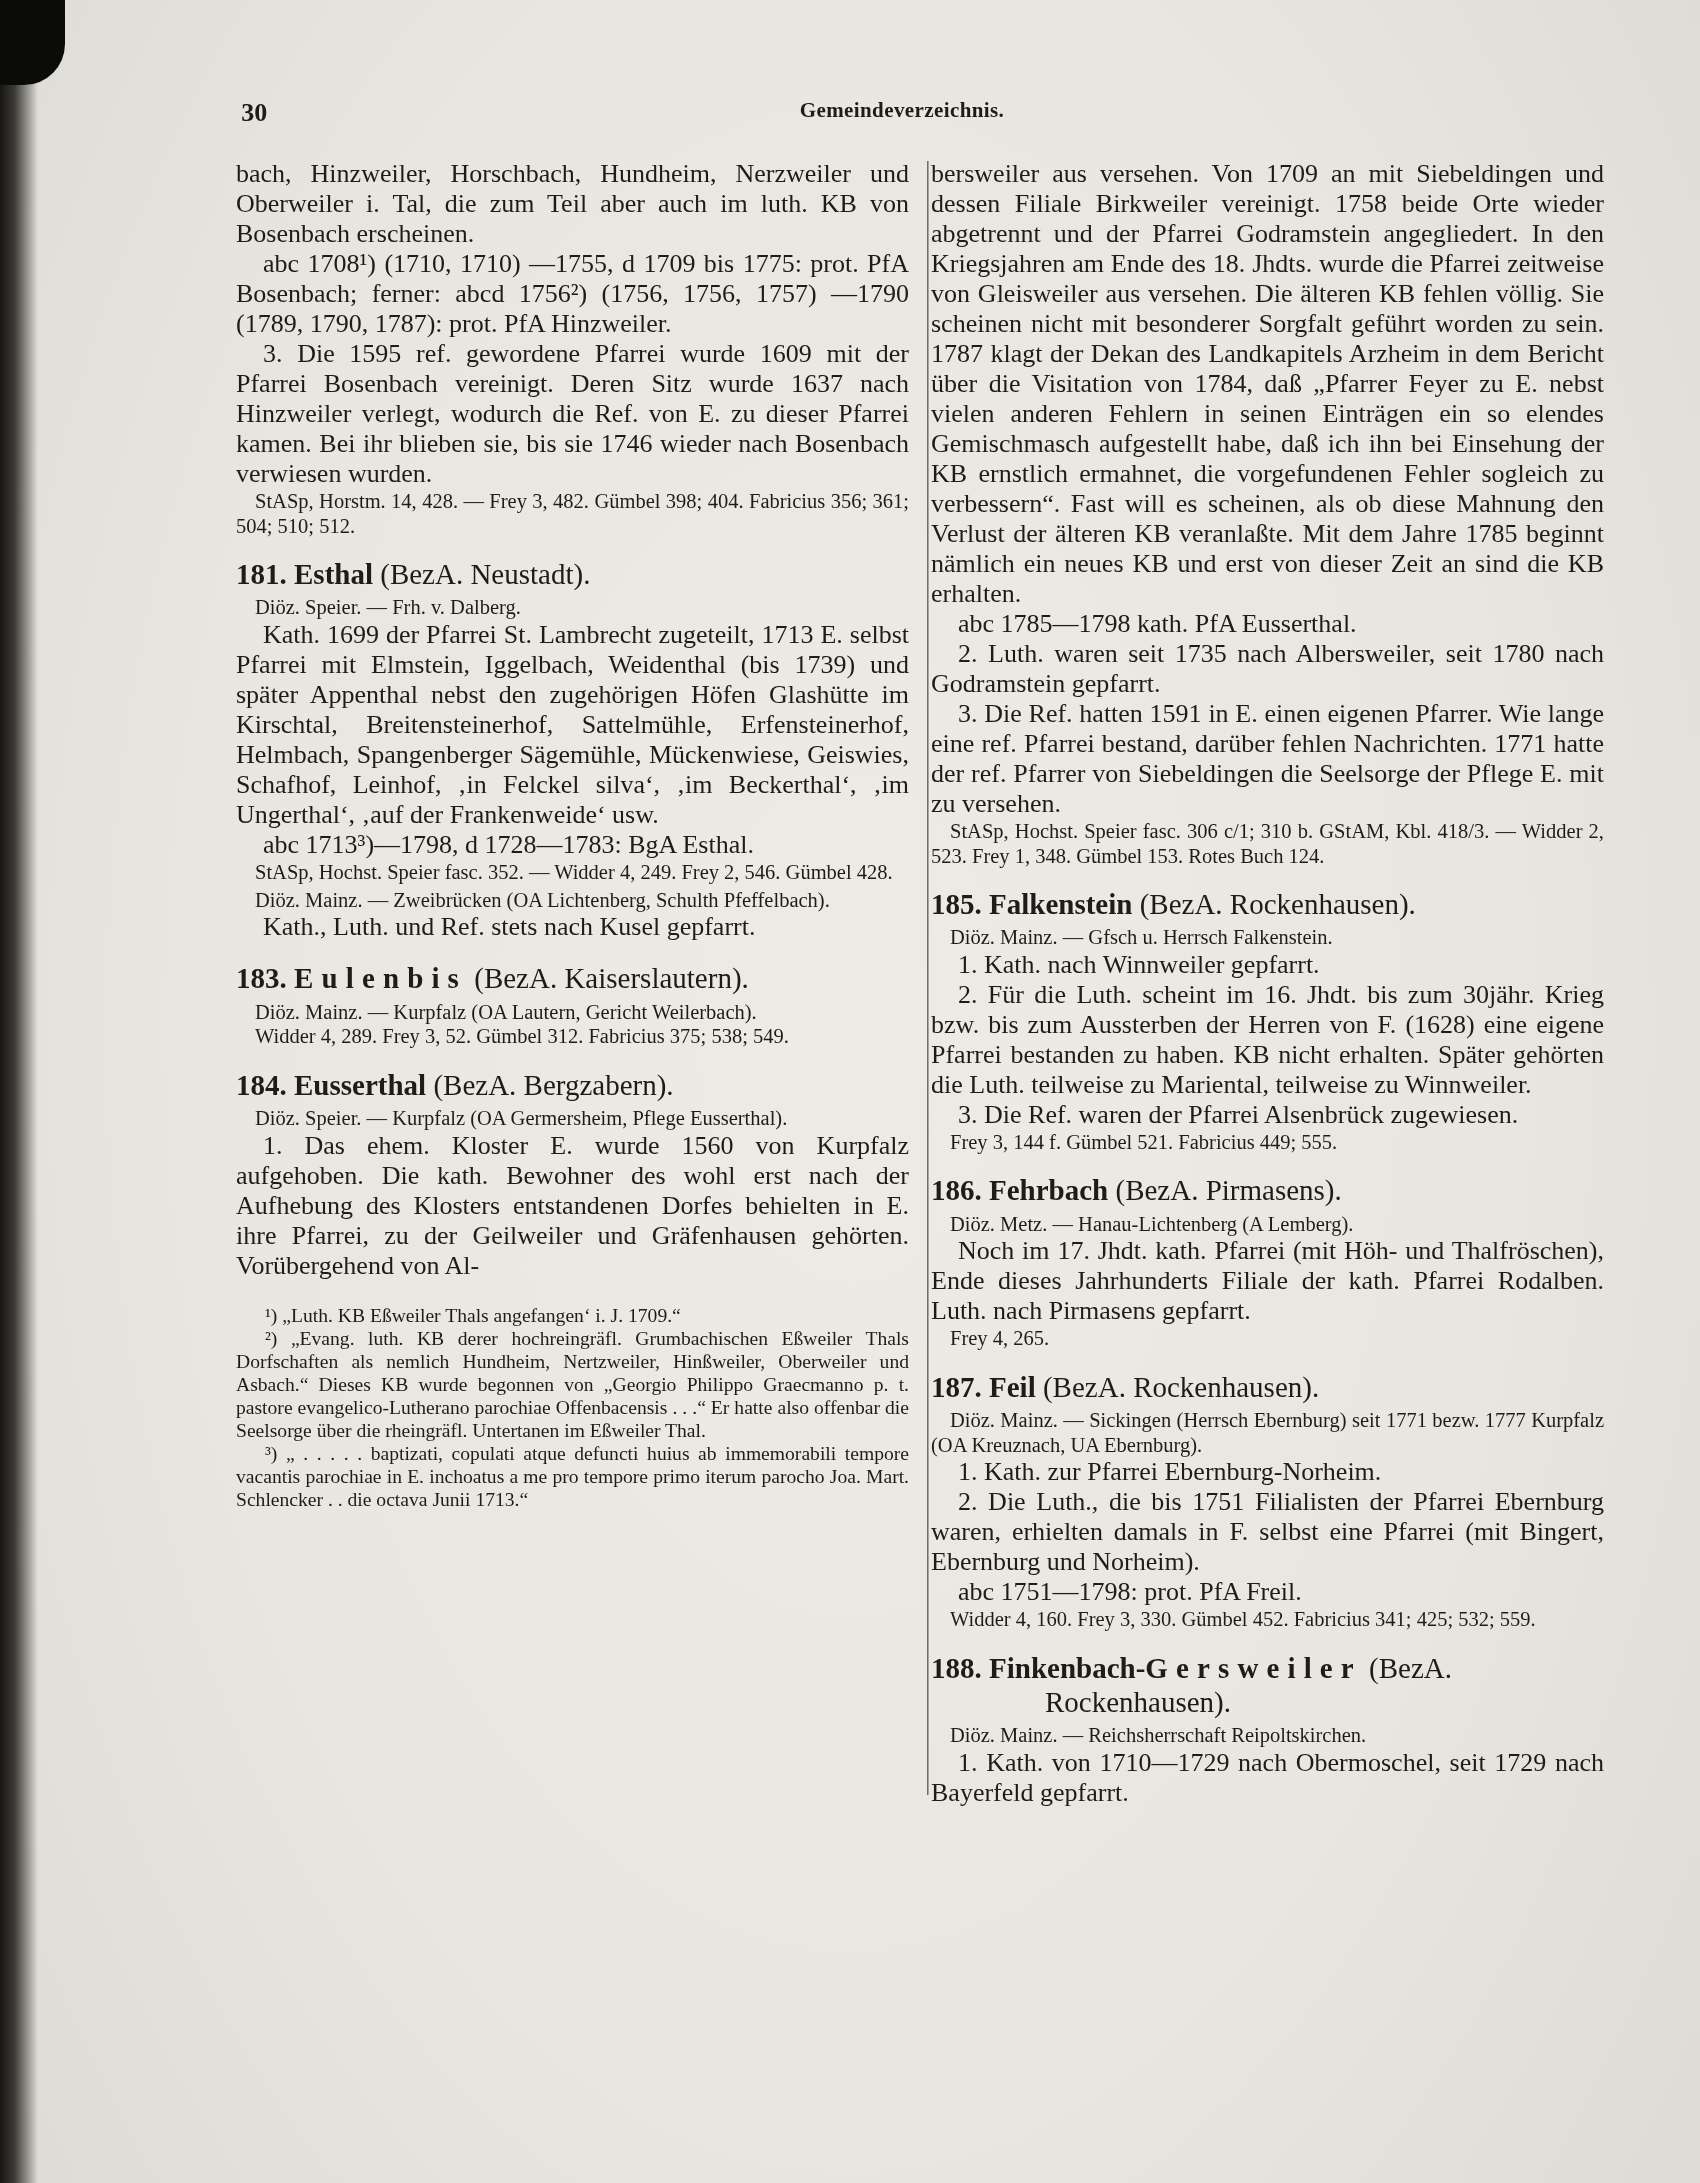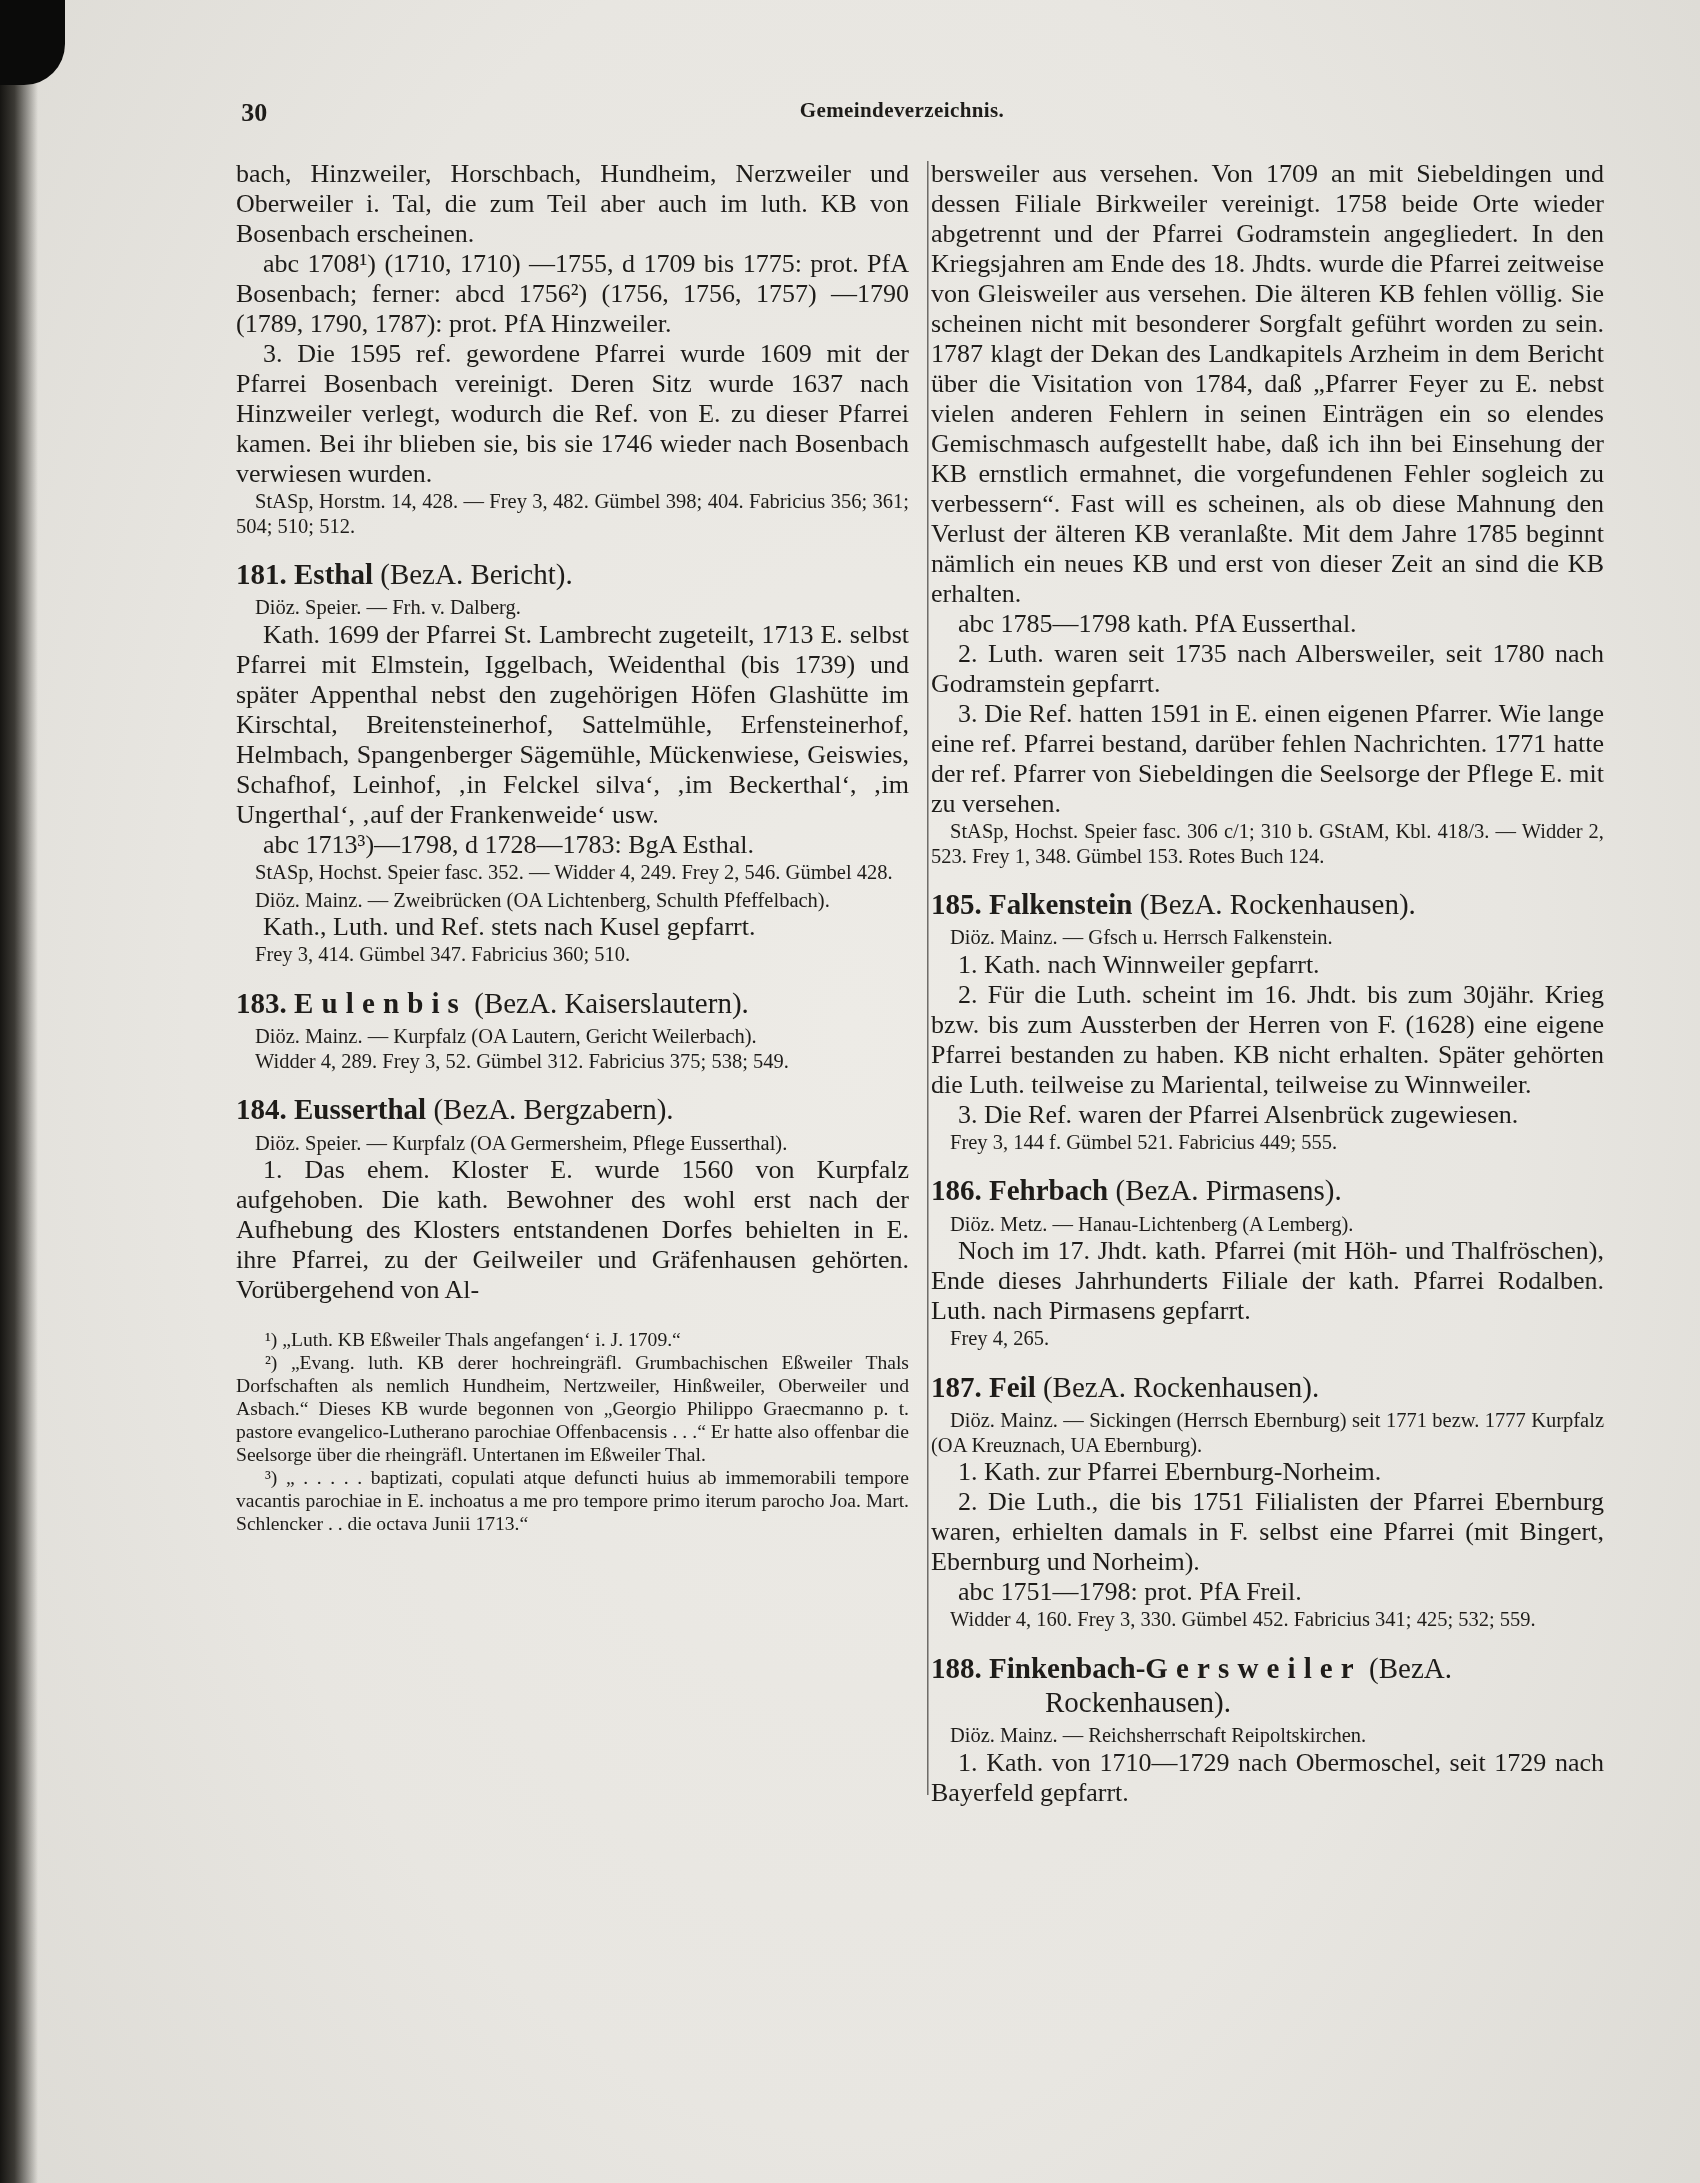--- a/index.html
+++ b/index.html
@@ -48,28 +48,27 @@
   <div class="header-row">
     <span class="page-number">30</span>
     <span class="header-title">Gemeindeverzeichnis.</span>
   </div>
   <div class="columns">
     <div class="column">
         <p class="para noindent">bach, Hinzweiler, Horschbach, Hundheim, Nerzweiler und Oberweiler i. Tal, die zum Teil aber auch im luth. KB von Bosenbach erscheinen.</p>
         <p class="para">abc 1708¹) (1710, 1710) —1755, d 1709 bis 1775: prot. PfA Bosenbach; ferner: abcd 1756²) (1756, 1756, 1757) —1790 (1789, 1790, 1787): prot. PfA Hinzweiler.</p>
         <p class="para">3. Die 1595 ref. gewordene Pfarrei wurde 1609 mit der Pfarrei Bosenbach vereinigt. Deren Sitz wurde 1637 nach Hinzweiler verlegt, wodurch die Ref. von E. zu dieser Pfarrei kamen. Bei ihr blieben sie, bis sie 1746 wieder nach Bosenbach verwiesen wurden.</p>
         <p class="source">StASp, Horstm. 14, 428. — Frey 3, 482. Gümbel 398; 404. Fabricius 356; 361; 504; 510; 512.</p>
-        <p class="entry-heading"><span class="s-bold">181. </span><span class="s-bold">Esthal</span><span class="s-plain"> (BezA. Bericht).</span></p>
+        <p class="entry-heading"><span class="s-bold">181. </span><span class="s-bold">Esthal</span><span class="s-plain"> (BezA. Neustadt).</span></p>
         <p class="sub">Diöz. Speier. — Frh. v. Dalberg.</p>
         <p class="para">Kath. 1699 der Pfarrei St. Lambrecht zugeteilt, 1713 E. selbst Pfarrei mit Elmstein, Iggelbach, Weidenthal (bis 1739) und später Appenthal nebst den zugehörigen Höfen Glashütte im Kirschtal, Breitensteinerhof, Sattelmühle, Erfensteinerhof, Helmbach, Spangenberger Sägemühle, Mückenwiese, Geiswies, Schafhof, Leinhof, ‚in Felckel silva‘, ‚im Beckerthal‘, ‚im Ungerthal‘, ‚auf der Frankenweide‘ usw.</p>
         <p class="para">abc 1713³)—1798, d 1728—1783: BgA Esthal.</p>
         <p class="source">StASp, Hochst. Speier fasc. 352. — Widder 4, 249. Frey 2, 546. Gümbel 428.</p>
         <p class="sub">Diöz. Mainz. — Zweibrücken (OA Lichtenberg, Schulth Pfeffelbach).</p>
         <p class="para">Kath., Luth. und Ref. stets nach Kusel gepfarrt.</p>
-        <p class="source">Frey 3, 414. Gümbel 347. Fabricius 360; 510.</p>
         <p class="entry-heading"><span class="s-bold">183. </span><span class="s-spaced">Eulenbis</span><span class="s-plain"> (BezA. Kaiserslautern).</span></p>
         <p class="sub">Diöz. Mainz. — Kurpfalz (OA Lautern, Gericht Weilerbach).</p>
         <p class="source">Widder 4, 289. Frey 3, 52. Gümbel 312. Fabricius 375; 538; 549.</p>
         <p class="entry-heading"><span class="s-bold">184. </span><span class="s-bold">Eusserthal</span><span class="s-plain"> (BezA. Bergzabern).</span></p>
         <p class="sub">Diöz. Speier. — Kurpfalz (OA Germersheim, Pflege Eusserthal).</p>
         <p class="para">1. Das ehem. Kloster E. wurde 1560 von Kurpfalz aufgehoben. Die kath. Bewohner des wohl erst nach der Aufhebung des Klosters entstandenen Dorfes behielten in E. ihre Pfarrei, zu der Geilweiler und Gräfenhausen gehörten. Vorübergehend von Al-</p>
         <p class="footnote">¹) „Luth. KB Eßweiler Thals angefangen‘ i. J. 1709.“</p>
         <p class="footnote">²) „Evang. luth. KB derer hochreingräfl. Grumbachischen Eßweiler Thals Dorfschaften als nemlich Hundheim, Nertzweiler, Hinßweiler, Oberweiler und Asbach.“ Dieses KB wurde begonnen von „Georgio Philippo Graecmanno p. t. pastore evangelico-Lutherano parochiae Offenbacensis . . .“  Er hatte also offenbar die Seelsorge über die rheingräfl. Untertanen im Eßweiler Thal.</p>
         <p class="footnote">³) „ . . . . . baptizati, copulati atque defuncti huius ab immemorabili tempore vacantis parochiae in E. inchoatus a me pro tempore primo iterum parocho Joa. Mart. Schlencker . . die octava Junii 1713.“</p>
       </div>

